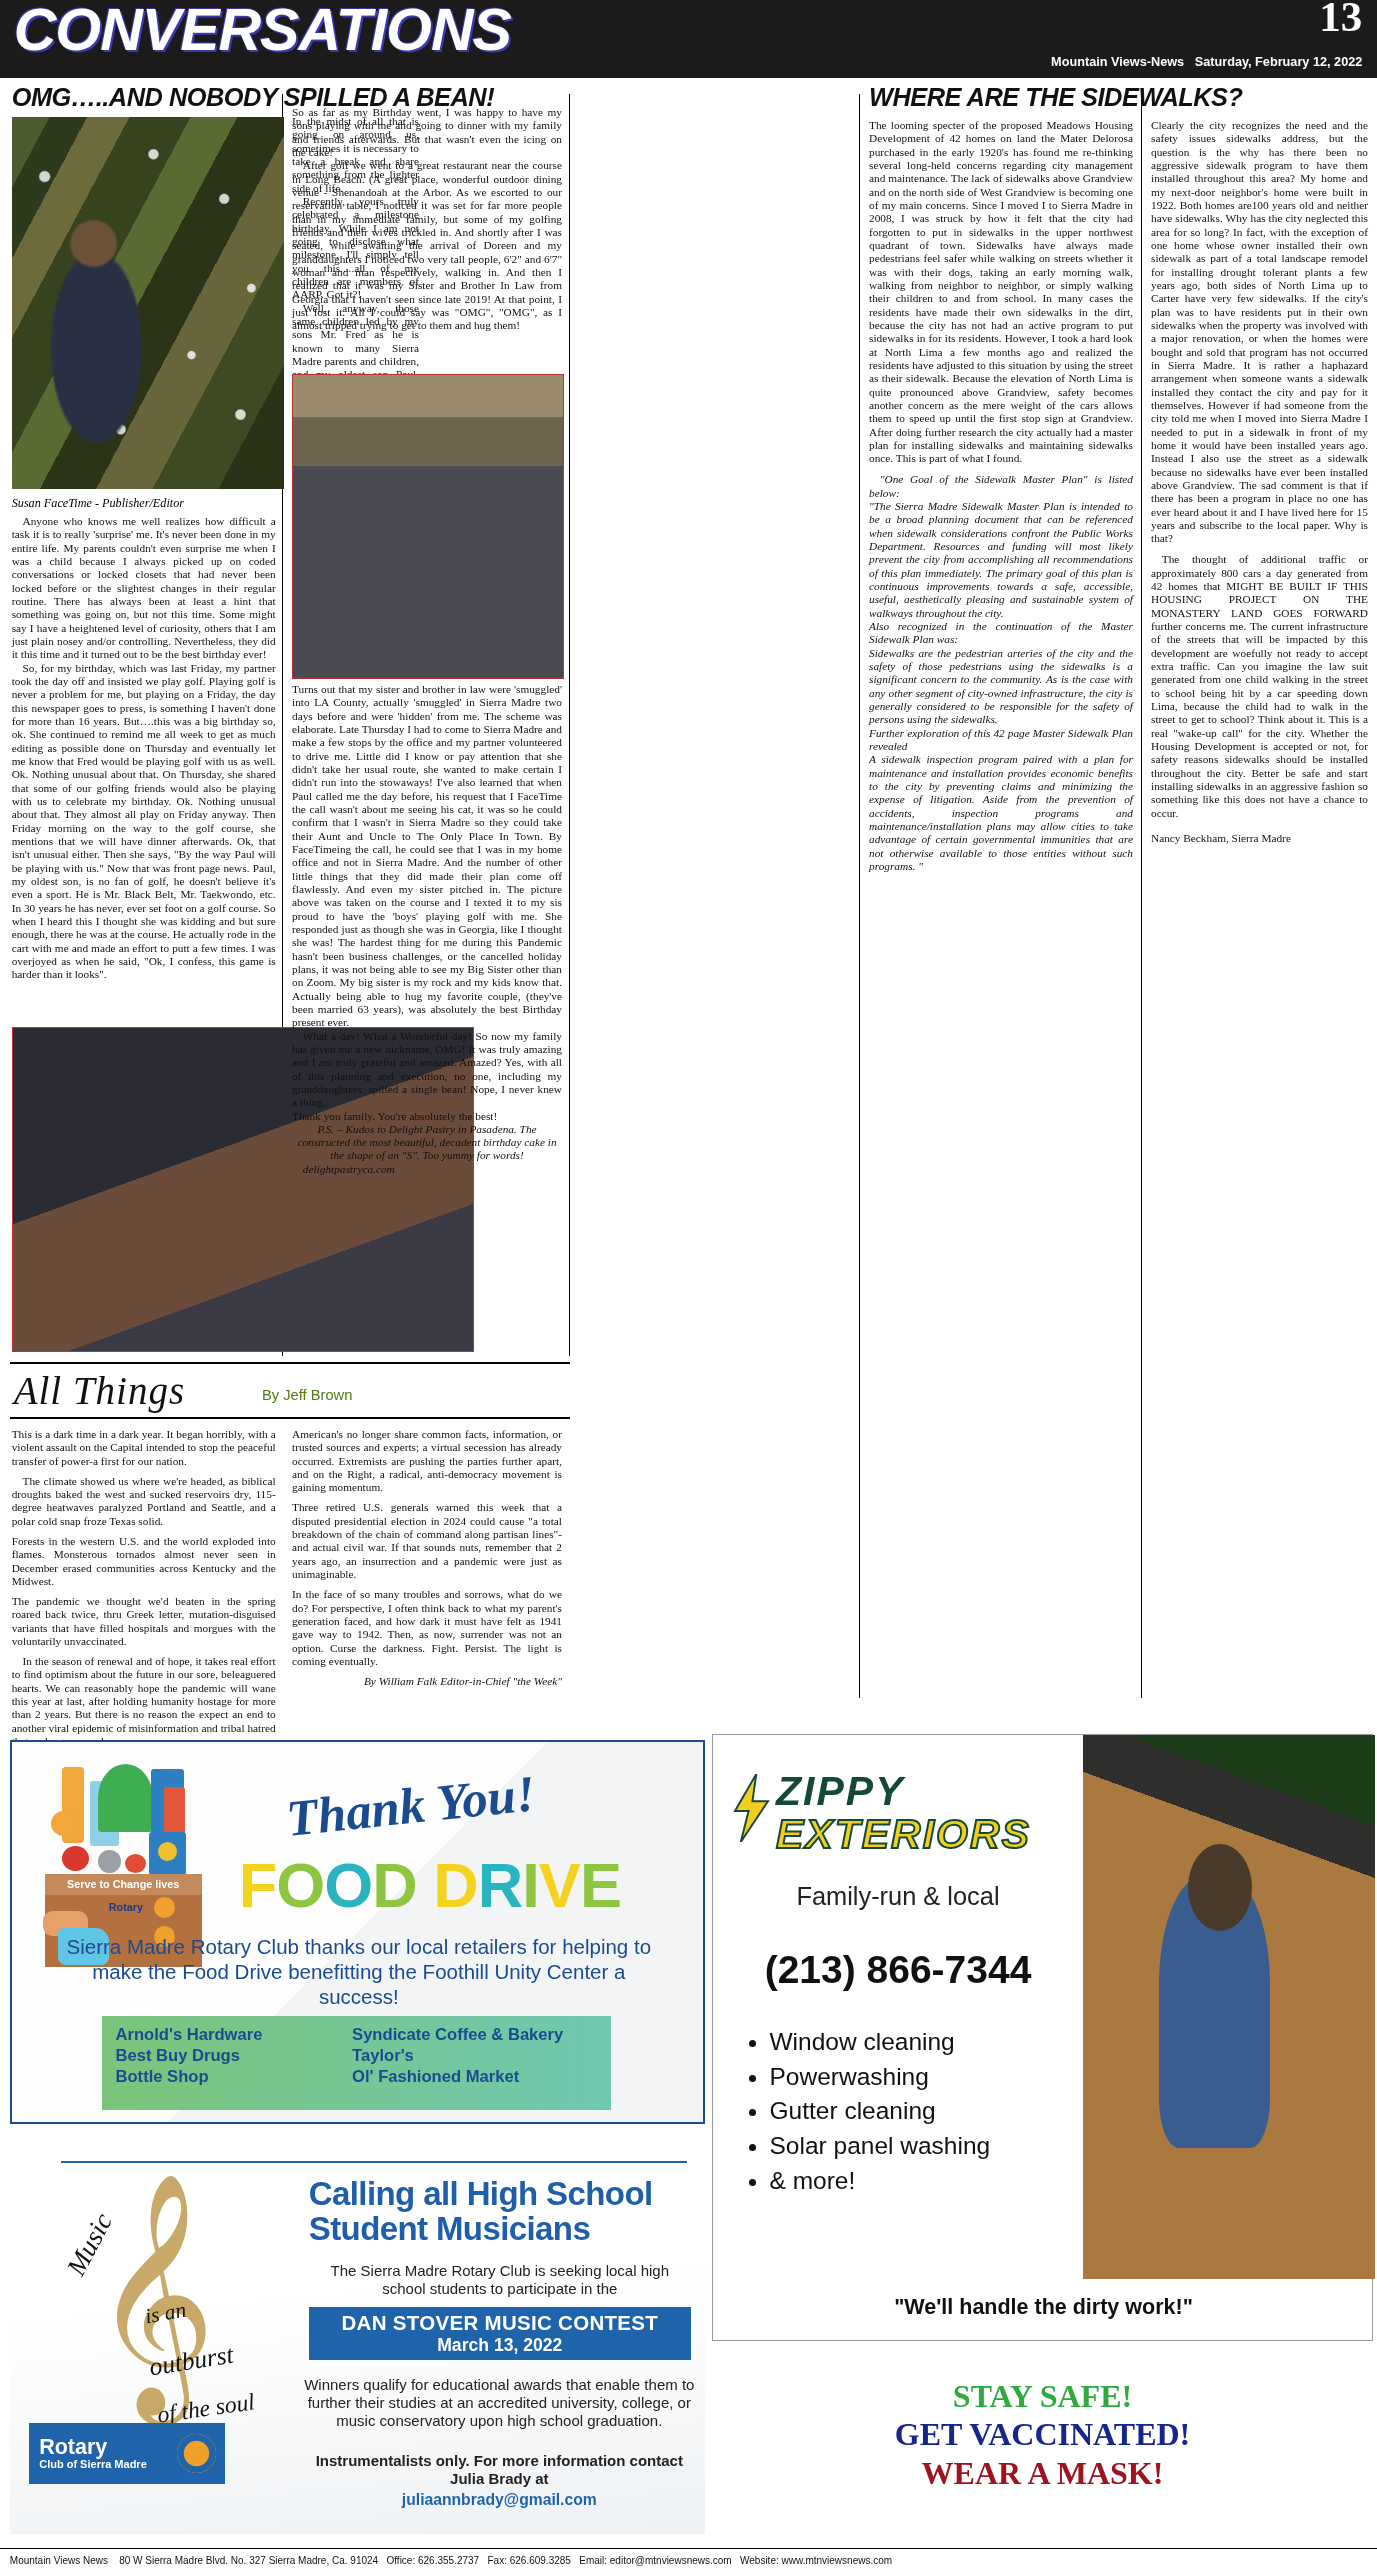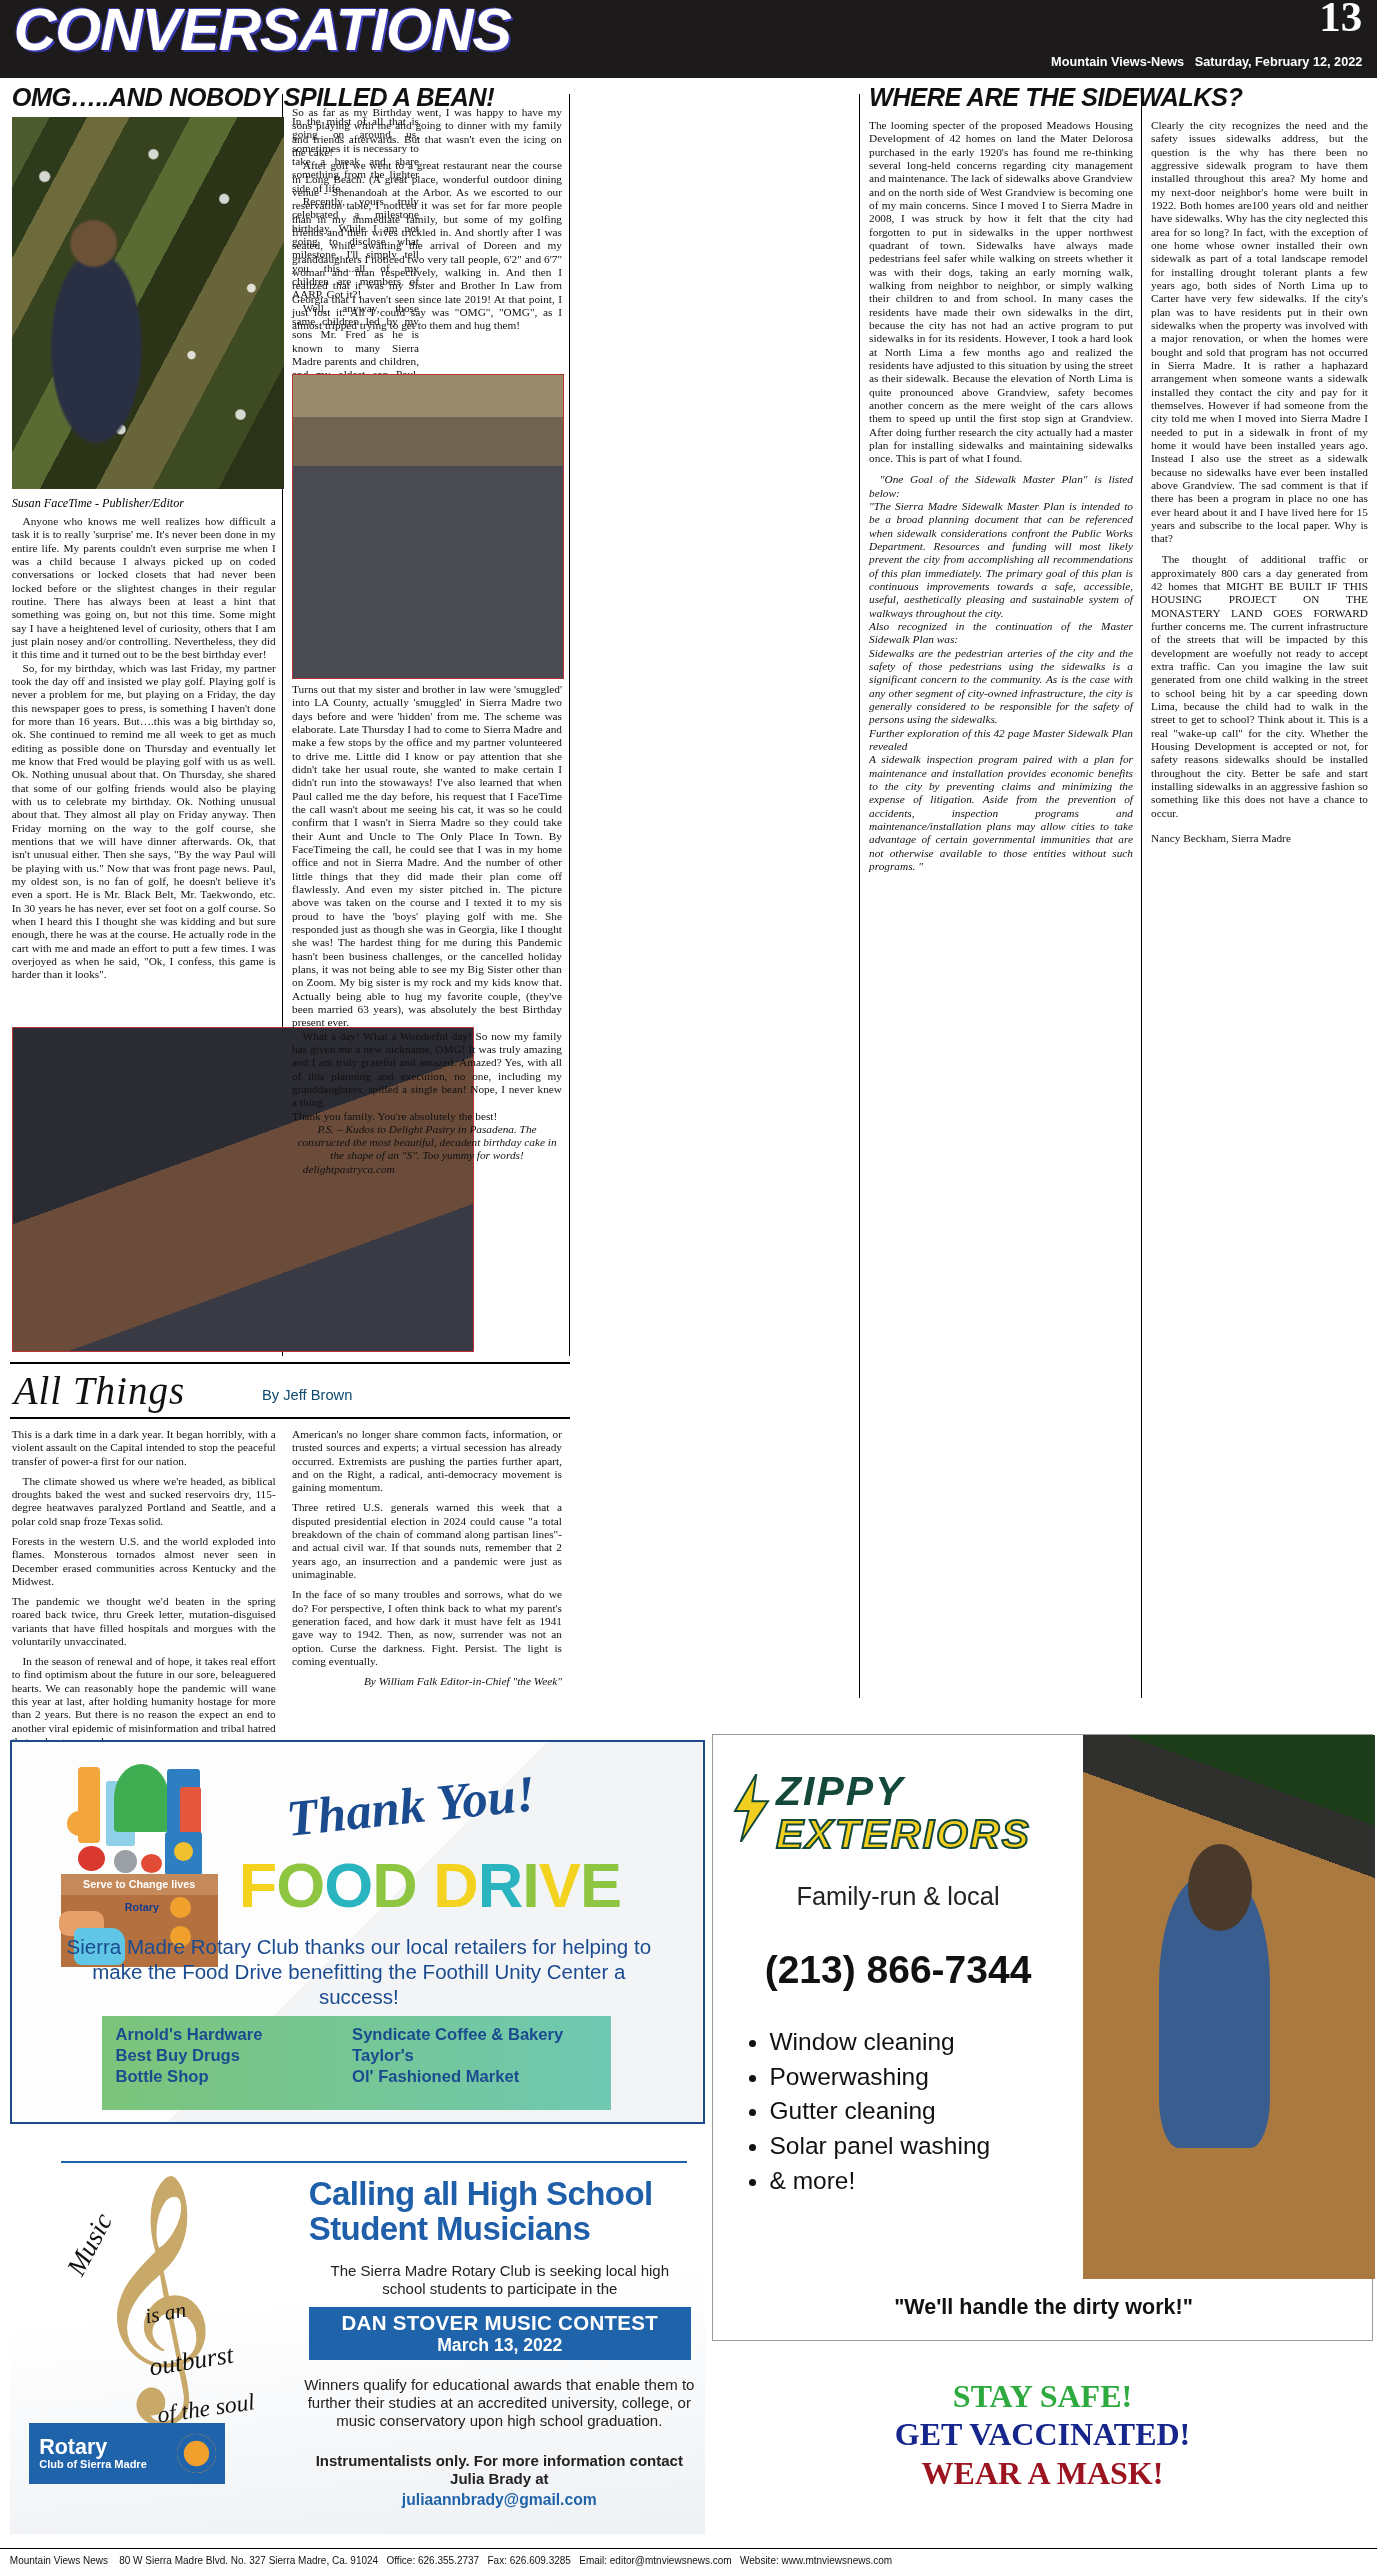--- a/index.html
+++ b/index.html
@@ -142,21 +142,21 @@
     <p class="noind">Turns out that my sister and brother in law were 'smuggled' into LA County, actually 'smuggled' in Sierra Madre two days before and were 'hidden' from me.  The scheme was elaborate. Late Thursday I had to come to Sierra Madre and make a few stops by the office and my partner volunteered to drive me.  Little did I know or pay attention that she didn't take her usual route, she wanted to make certain I didn't run into the stowaways!   I've also learned that when Paul called me the day before, his request that I FaceTime the call wasn't about me seeing his cat, it was so he could confirm that I wasn't in Sierra Madre so they could take their Aunt and Uncle to The Only Place In Town.  By FaceTimeing the call, he could see that I was in my home office and not in Sierra Madre.  And the number of other  little things that they did made their plan come off flawlessly.  And even my sister pitched in.  The picture above was taken on the course and I texted it to my sis proud to have the 'boys' playing golf with me.  She responded just as though she was in Georgia, like I thought she was! The hardest thing for me during this Pandemic hasn't been business challenges, or the cancelled holiday plans, it was not being able to see my Big Sister other than on Zoom.  My big sister is my rock and my kids know that.  Actually being able to hug my favorite couple, (they've been married 63 years), was absolutely the best Birthday present ever.</p>
     <p>What a day!  What a Wonderful day!  So now my family has given me a new nickname, OMG!  It was truly amazing and I am truly grateful and amazed.  Amazed?  Yes, with all of this planning and execution, no one, including my granddaughters, spilled a single bean!  Nope, I never knew a thing.</p>
     <p class="noind">Thank you family.  You're absolutely the best!</p>
     <p class="ital center">P.S. – Kudos to Delight Pastry in Pasadena.  The constructed the most beautiful, decadent birthday cake in the shape of an "S".  Too yummy for words!</p>
     <p class="ital">delightpastryca.com</p>
   </div>
 
   <div class="sep-line" style="left:9.8px;top:1362px;width:560px;height:2px;"></div>
   <div style="position:absolute;left:13.7px;top:1368px;width:294px;font-family:'Liberation Serif',serif;
               font-size:39px;font-style:italic;color:#111;letter-spacing:1px;">All Things</div>
-  <div style="position:absolute;left:262px;top:1387px;font-family:'Liberation Sans',sans-serif;font-size:14.7px;color:#0c4a6e;">By Jeff Brown</div>
+  <div style="position:absolute;left:262px;top:1387px;font-family:'Liberation Sans',sans-serif;font-size:14.7px;color:#4d7c0f;">By Jeff Brown</div>
   <div class="sep-line" style="left:9.8px;top:1417px;width:560px;height:2px;"></div>
 
   <div class="body-text" style="position:absolute;left:11.7px;top:1428px;width:264px;">
     <p class="noind">This is a dark time in a dark year. It began horribly, with a violent assault on the Capital intended to stop the peaceful transfer of power-a first for our nation.</p>
     <p style="margin-top:6.8px">The climate showed us where we're headed, as biblical droughts baked the west and sucked reservoirs dry, 115-degree heatwaves paralyzed Portland and Seattle, and a polar cold snap froze Texas solid.</p>
     <p class="noind" style="margin-top:6.8px">Forests in the western U.S. and the world exploded into flames. Monsterous tornados almost never seen in December erased communities across Kentucky and the Midwest.</p>
     <p class="noind" style="margin-top:6.8px">The pandemic we thought we'd beaten in the spring roared back twice, thru Greek letter, mutation-disguised variants that have filled hospitals and morgues with the voluntarily unvaccinated.</p>
     <p style="margin-top:6.8px">In the season of renewal and of hope, it takes real effort to find optimism about the future in our sore, beleaguered hearts. We can reasonably hope the pandemic will wane this year at last, after holding humanity hostage for more than 2 years. But there is no reason the expect an end to another viral epidemic of misinformation and tribal hatred that endangers our democracy.</p>
   </div>
 
@@ -180,21 +180,21 @@
   </div>
 
   <div class="body-text" style="position:absolute;left:1151px;top:119px;width:217px;">
     <p class="noind">Clearly the city recognizes the need and the safety issues sidewalks address, but the question is the why has there been no aggressive sidewalk program to have them installed throughout this area? My home and my next-door neighbor's home were built in 1922. Both homes are100 years old and neither have sidewalks. Why has the city neglected this area for so long? In fact, with the exception of one home whose owner installed their own sidewalk as part of a total landscape remodel for installing drought tolerant plants a few years ago, both sides of North Lima up to Carter have very few sidewalks. If the city's plan was to have residents put in their own sidewalks when the property was involved with a major renovation, or when the homes were bought and sold that program has not occurred in Sierra Madre. It is rather a haphazard arrangement when someone wants a sidewalk  installed they contact the city and pay for it themselves. However if had someone from the city told me when I moved into Sierra Madre I needed to put in a sidewalk in front of my home it would have been installed years ago. Instead I also use the street as a sidewalk because no sidewalks have ever been installed above Grandview. The sad comment is that if there has been a program in place no one has ever heard about it and I have lived here for 15 years and subscribe to the local paper. Why is that?</p>
     <p style="margin-top:7.8px">The thought of additional traffic or approximately 800 cars a day generated from 42 homes that MIGHT BE BUILT IF THIS HOUSING PROJECT ON THE MONASTERY LAND GOES FORWARD further concerns me. The current infrastructure of the streets that will be impacted by this development are woefully not ready to accept extra traffic. Can you imagine the law suit generated from one child walking in the street to school being hit by a car speeding down Lima, because the child had to walk in the street to get to school? Think about it. This is a real "wake-up call" for the city. Whether the Housing Development is accepted or not, for safety reasons sidewalks should be installed throughout the city. Better be safe and start installing sidewalks in an aggressive fashion so something like this does not have a chance to occur.</p>
     <p class="noind" style="margin-top:11.7px">Nancy Beckham, Sierra Madre</p>
   </div>
 
   <div class="ad-box fooddrive" style="left:9.8px;top:1740px;width:695px;height:384px;">
 
-    <div style="position:absolute;left:45px;top:21.5px;width:176px;height:205px;">
+    <div style="position:absolute;left:29px;top:21.5px;width:176px;height:205px;">
       <div style="position:absolute;left:21.5px;top:3.9px;width:21.5px;height:76px;background:#f2a63b;border-radius:3.9px;"></div>
       <div style="position:absolute;left:49px;top:17.6px;width:29px;height:65px;background:#8ed0e8;border-radius:2.9px;"></div>
       <div style="position:absolute;left:57px;top:0px;width:55px;height:68px;background:#3fae52;
                   border-radius:50% 50% 3.9px 3.9px;"></div>
       <div style="position:absolute;left:110px;top:5.9px;width:33px;height:65px;background:#2e7fc1;border-radius:2.9px;"></div>
       <div style="position:absolute;left:123px;top:23.5px;width:21.5px;height:53px;background:#e4573c;border-radius:2.9px;"></div>
       <div style="position:absolute;left:9.8px;top:47px;width:25.4px;height:25.4px;background:#f2a63b;border-radius:50%;"></div>
       <div style="position:absolute;left:21.5px;top:82px;width:27px;height:25.4px;background:#d9382e;border-radius:50%;"></div>
       <div style="position:absolute;left:57px;top:86px;width:23.5px;height:23.5px;background:#9aa0a5;border-radius:50%;"></div>
       <div style="position:absolute;left:84px;top:90px;width:21.5px;height:19.6px;background:#e24b35;border-radius:50%;"></div>

